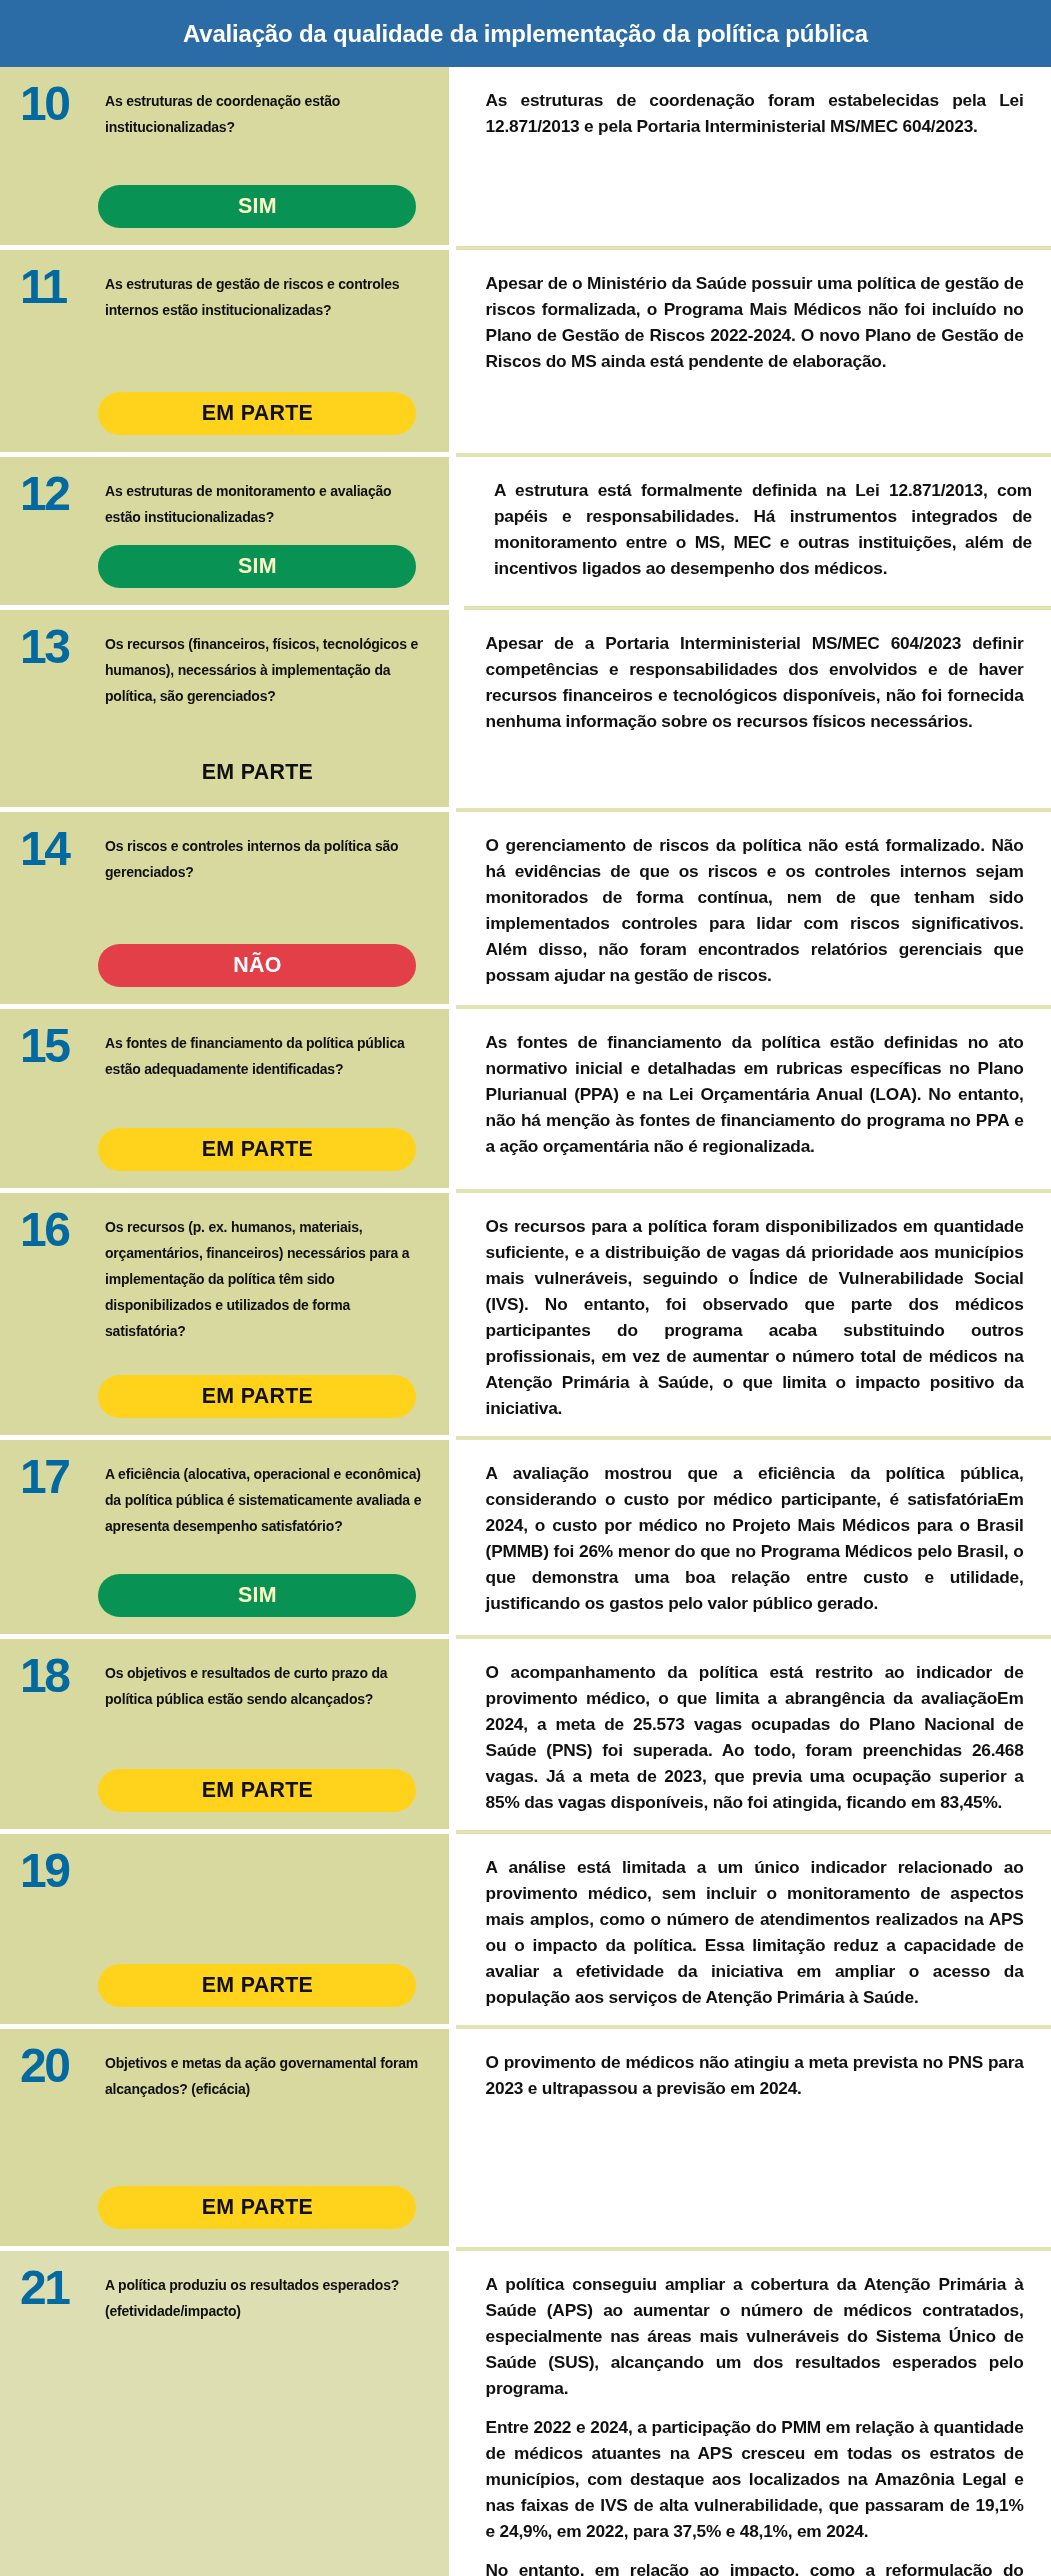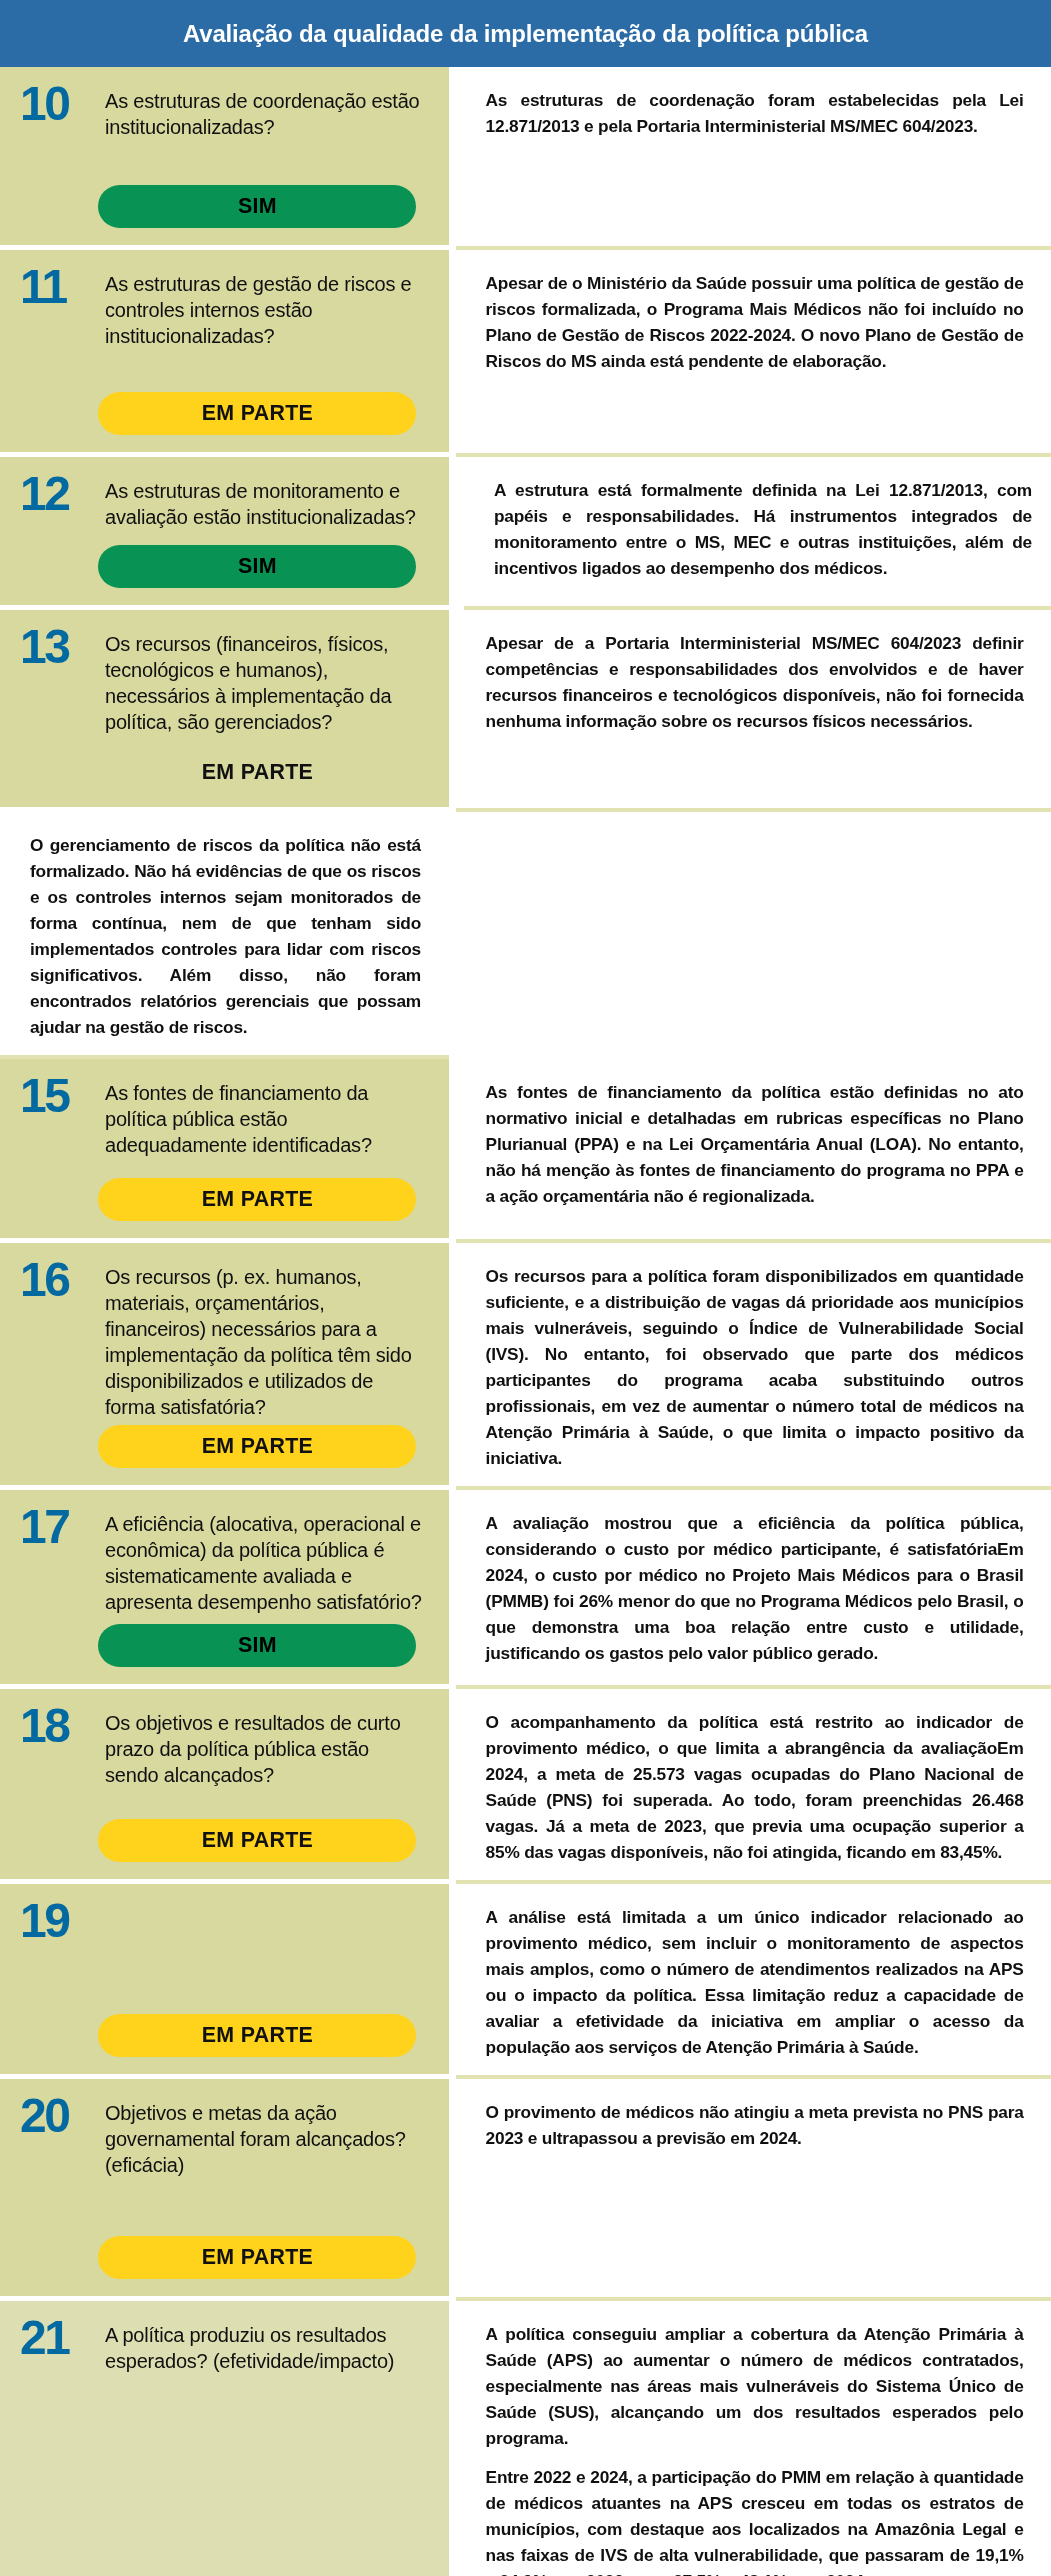--- a/index.html
+++ b/index.html
@@ -31,32 +31,32 @@
     margin:0 0 13px 0;font-size:17.3px;line-height:26px;font-weight:700;letter-spacing:-0.2px;
     text-align:justify;
   }
   .a-cell p:last-child{margin-bottom:0;}
 
   .row-number{
     position:absolute;left:20px;top:13px;color:#0369a1;
     font-size:48px;font-weight:700;letter-spacing:-2.5px;line-height:1;
   }
   .q-text{
-    font-size:20px;line-height:26px;font-weight:400;letter-spacing:-0.2px;max-width:323px;
+    font-size:14px;line-height:26px;font-weight:700;letter-spacing:-0.2px;max-width:323px;
   }
 
   
   .status{
     margin-top:auto;margin-left:-6.6px;margin-bottom:1.6px;
     width:318px;height:43px;border-radius:23px;
     display:flex;align-items:center;justify-content:center;
     font-size:21.4px;font-weight:700;letter-spacing:0.3px;flex:0 0 auto;
   }
   .q-text + .status{margin-top:auto;}
-  .st-sim{background:#089355;color:#000000;}
+  .st-sim{background:#089355;color:#fef9c3;}
   .st-em-parte{background:#FFD21C;color:#111111;}
   .st-nao{background:#E23F48;color:#ffffff;}
   .status.no-pill{background:transparent;color:#111111;border-radius:0;height:auto;padding:5px 0;}
 
   
   .r10{min-height:183px;} .r11{min-height:207px;} .r12{min-height:153px;gap:15px;}
   .r13{min-height:202px;} .r14{min-height:197px;} .r15{min-height:184px;border-radius:19px;}
   .r16{min-height:217px;} .r17{min-height:199px;} .r18{min-height:191px;}
   .r19{min-height:189px;} .r20{min-height:222px;} .r21{min-height:363px;}
 </style>
@@ -107,20 +107,25 @@
       <div class="row-number">13</div>
       <div class="q-text">Os recursos (financeiros, físicos, tecnológicos e humanos), necessários à implementação da política, são gerenciados?</div>
       <div class="status st-em-parte no-pill">EM PARTE</div>
     </div>
     <div class="a-cell">
       <p>Apesar de a Portaria Interministerial MS/MEC 604/2023 definir competências e responsabilidades dos envolvidos e de haver recursos financeiros e tecnológicos disponíveis, não foi fornecida nenhuma informação sobre os recursos físicos necessários.</p>
     </div>
   </section>
 
   <section class="row r14">
+    <div class="q-cell">
+      <div class="row-number">14</div>
+      <div class="q-text">Os riscos e controles internos da política são gerenciados?</div>
+      <div class="status st-nao">NÃO</div>
+    </div>
     <div class="a-cell">
       <p>O gerenciamento de riscos da política não está formalizado. Não há evidências de que os riscos e os controles internos sejam monitorados de forma contínua, nem de que tenham sido implementados controles para lidar com riscos significativos. Além disso, não foram encontrados relatórios gerenciais que possam ajudar na gestão de riscos.</p>
     </div>
   </section>
 
   <section class="row r15">
     <div class="q-cell">
       <div class="row-number">15</div>
       <div class="q-text">As fontes de financiamento da política pública estão adequadamente identificadas?</div>
       <div class="status st-em-parte">EM PARTE</div>

